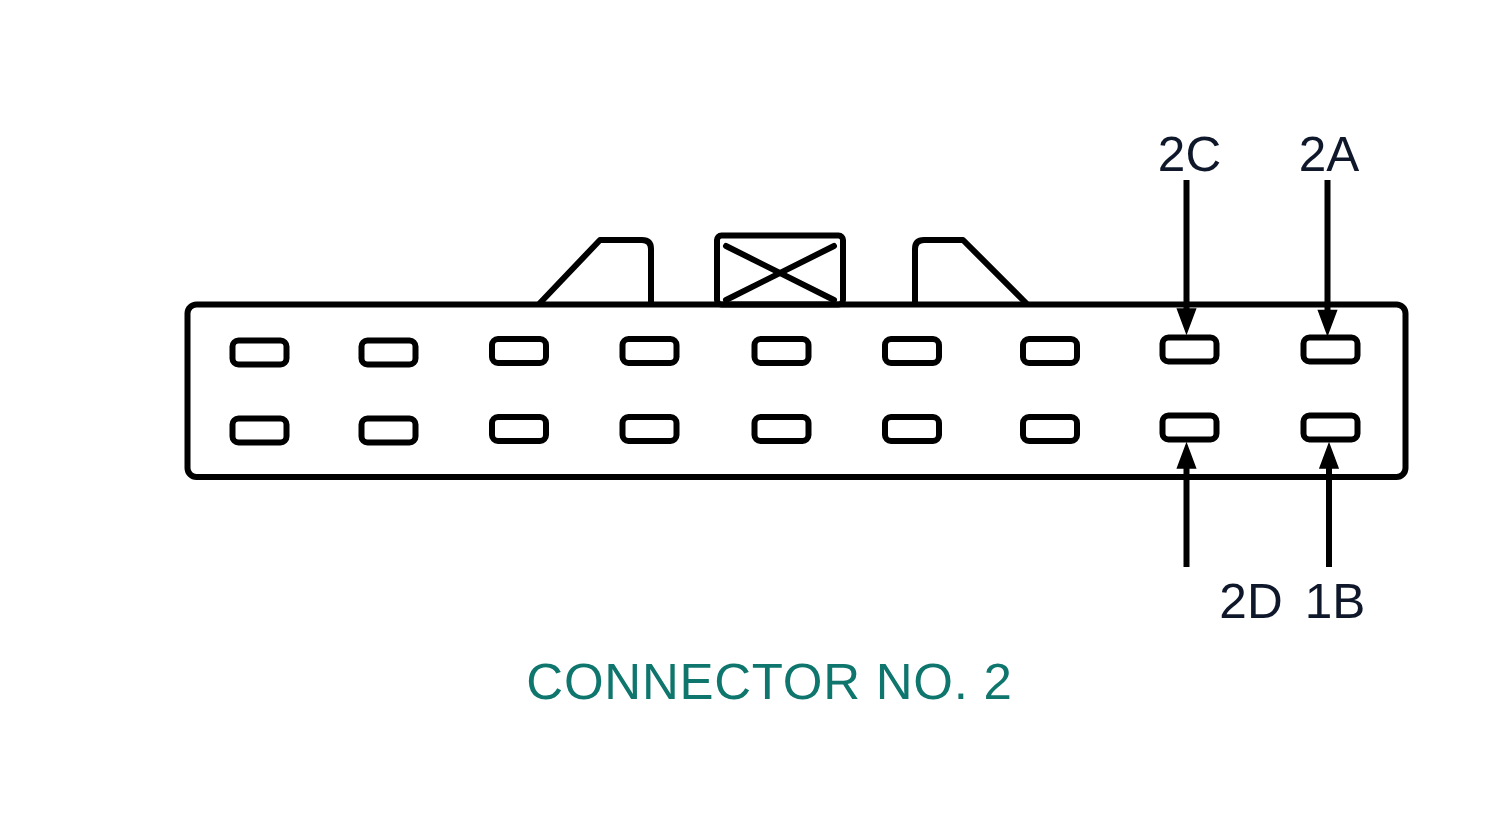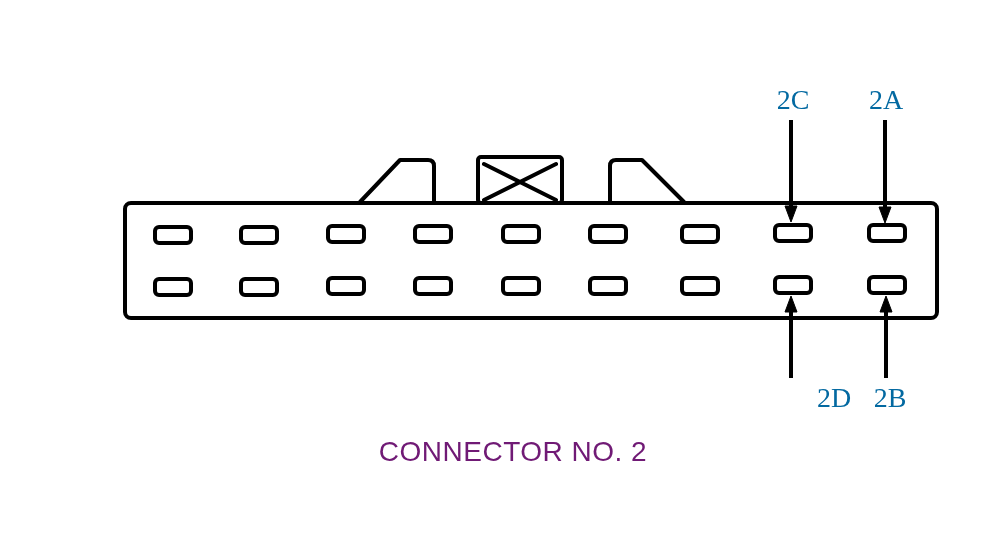--- a/index.html
+++ b/index.html
@@ -1,19 +1,19 @@
 <!DOCTYPE html>
 <html><head>
   <meta charset="utf-8">
   <style>
     html, body { margin: 0; padding: 0; background: #ffffff; }
     body { width: 1002px; height: 543px; position: relative; overflow: hidden; font-family: "Liberation Sans", sans-serif; }
     svg { position: absolute; left: 0; top: 0; }
-    .lbl { position: absolute; font-family: Liberation Serif, serif; font-size: 28px; color: #0369a1; line-height: 1; transform: translateX(-50%); white-space: nowrap; }
-    .caption { position: absolute; left: 513px; top: 436px; transform: translateX(-50%); font-family: "Liberation Sans", sans-serif; font-size: 28px; color: #701a75; white-space: nowrap; letter-spacing: 0.5px; }
+    .lbl { position: absolute; font-family: Liberation Sans, sans-serif; font-size: 33px; color: #0f172a; line-height: 1; transform: translateX(-50%); white-space: nowrap; }
+    .caption { position: absolute; left: 513px; top: 436px; transform: translateX(-50%); font-family: "Liberation Sans", sans-serif; font-size: 34px; color: #0f766e; white-space: nowrap; letter-spacing: 0.5px; }
   </style>
 </head>
 <body>
 
 <svg width="1002" height="543" viewBox="0 0 1002 543">
   <g fill="none" stroke="#000" stroke-width="4" stroke-linejoin="round" stroke-linecap="round">
 
     <rect x="125" y="203" width="812" height="115" rx="6"></rect>
 
     <path d="M360 202 L400 160 L428 160 Q434 160 434 166 L434 202"></path>
@@ -68,15 +68,15 @@
     <g>
       <line x1="886" y1="312" x2="886" y2="378"></line>
       <polygon points="880,312 892,312 886,296" stroke-width="1"></polygon>
     </g>
   </g>
 </svg>
 
 <div class="lbl" style="left:793px; top:86px;">2C</div>
 <div class="lbl" style="left:886px; top:86px;text-align:right;">2A</div>
 <div class="lbl" style="left:834px; top:384px;">2D</div>
-<div class="lbl" style="left:890px; top:384px;">2B</div>
+<div class="lbl" style="left:890px; top:384px;">1B</div>
 
 <div class="caption">CONNECTOR NO. 2</div>
 
 </body></html>

